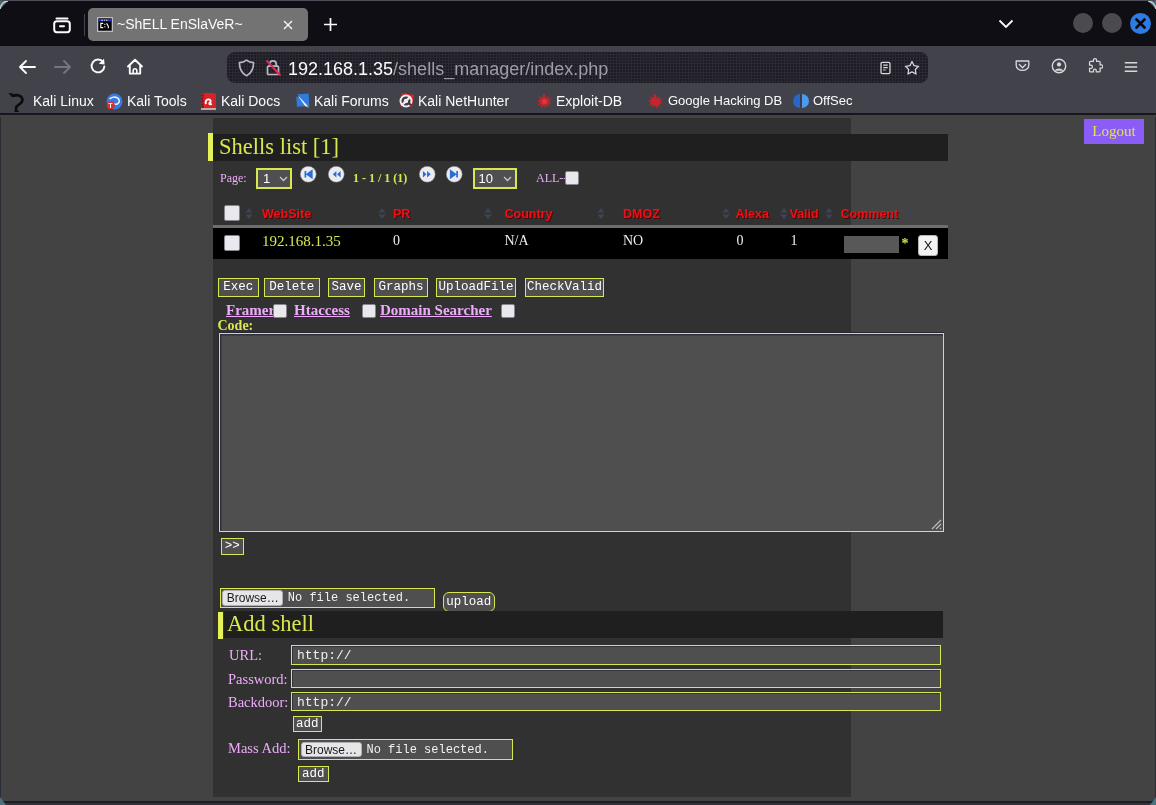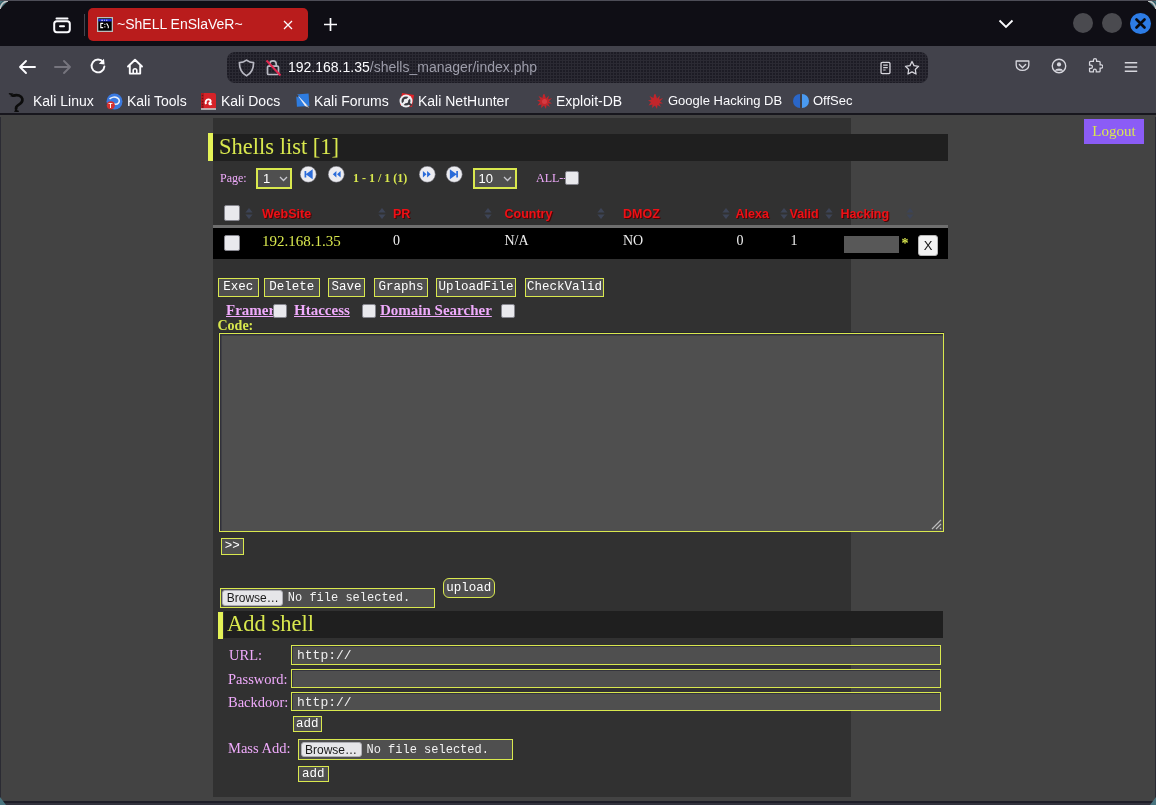--- a/index.html
+++ b/index.html
@@ -3,24 +3,24 @@
 <style>
 html,body{margin:0;padding:0;width:1156px;height:805px;overflow:hidden;background:#434343;}
 *{box-sizing:border-box;}
 .abs{position:absolute;}
 body{font-family:"Liberation Sans",sans-serif;}
 #win{position:absolute;left:0;top:0;width:1156px;height:805px;}
 #tabbar{position:absolute;left:0;top:0;width:1156px;height:46px;background:#0f0e15;border-top:1px solid #4d4d57;}
 #navbar{position:absolute;left:0;top:46px;width:1156px;height:42px;background:#42424b;}
 #bookbar{position:absolute;left:0;top:88px;width:1156px;height:27px;background:#42424b;border-bottom:2px solid #17161d;}
 #page{position:absolute;left:0;top:117px;width:1156px;height:688px;background:#434343;}
-.tab{position:absolute;left:88px;top:7px;width:220px;height:33px;background:#b91c1c;border-radius:5px;}
+.tab{position:absolute;left:88px;top:7px;width:220px;height:33px;background:#737373;border-radius:5px;}
 .tabtxt{position:absolute;left:29px;top:8px;color:#fbfbfe;font-size:14px;white-space:nowrap;}
 #urlbar{position:absolute;left:227px;top:6px;width:701px;height:31px;background:#2b2a33;border-radius:8px;background-image:radial-gradient(circle at 1px 1px,#1d1c25 26%,rgba(0,0,0,0) 30%);background-size:3px 3px;}
-.urltxt{position:absolute;left:61px;top:7px;font-size:14px;color:#fbfbfe;white-space:nowrap;}
+.urltxt{position:absolute;left:61px;top:7px;font-size:18px;color:#fbfbfe;white-space:nowrap;}
 .urltxt span{color:#9d9daa;}
 #content{position:absolute;left:213px;top:1px;width:638px;height:679px;background:#313131;}
 .bktxt{position:absolute;top:0;height:27px;line-height:26px;font-size:14px;color:#fbfbfe;white-space:nowrap;}
 .serif{font-family:"Liberation Serif",serif;}
 .mono{font-family:"Liberation Mono",monospace;}
 .ytxt{color:#d9e84e !important;}
 .bar{position:absolute;background:#1f1f1f;}
 .ybar{position:absolute;background:#e4f257;}
 .btn{position:absolute;border:1px solid #d9e84e;background:#4f4f4f;color:#fff;font-family:"Liberation Mono",monospace;font-size:12.5px;text-align:center;line-height:17px;}
 .chk{position:absolute;width:14px;height:14px;background:#e9e9ed;border:1px solid #86868e;border-radius:2px;}
@@ -247,21 +247,21 @@
           <use href="#icsort"></use>
         </svg>
       <div class="hdr" style="left:522.5px;top:89px;">Alexa</div>
       <svg class="abs srt" style="left:567px;top:90px">
           <use href="#icsort"></use>
         </svg>
       <div class="hdr" style="left:576.5px;top:89px;">Valid</div>
       <svg class="abs srt" style="left:611.5px;top:90px">
           <use href="#icsort"></use>
         </svg>
-      <div class="hdr" style="left:627.5px;top:89px;">Hacking</div>
+      <div class="hdr" style="left:627.5px;top:89px;">Comment</div>
       <svg class="abs srt" style="left:692.5px;top:90px">
           <use href="#icsort"></use>
         </svg>
       <div class="abs" style="left:0;top:107px;width:735px;height:3px;background:#6e6e6e;"></div>
       <div class="abs" style="left:0;top:110px;width:735px;height:31px;background:#000;">
         <div class="chk" style="left:11px;top:7px;width:16px;height:16px;"></div>
         <div class="cell ytxt" style="left:49px;top:5px;font-size:15px;">192.168.1.35</div>
         <div class="cell" style="left:180px;top:5px;">0</div>
         <div class="cell" style="left:291.5px;top:5px;">N/A</div>
         <div class="cell" style="left:410px;top:5px;">NO</div>
@@ -290,21 +290,21 @@
           <svg class="abs" style="right:1px;bottom:1px" width="12" height="12">
             <path d="M11,2 L2,11 M11,6 L6,11 M11,10 L10,11" stroke="#bcbcbc" stroke-width="1.2"></path>
           </svg>
         </div>
       <div class="btn" style="left:7.5px;top:420px;width:23.5px;height:17px;line-height:15px;">&gt;&gt;</div>
 
       <div class="abs" style="left:6.8px;top:469.5px;width:215.5px;height:20.5px;border:1px solid #d9e84e;background:#4f4f4f;">
         <div class="browse" style="left:1.5px;top:1.5px;width:61px;height:15.5px;">Browse…</div>
         <div class="abs mono" style="left:67px;top:2px;font-size:12px;color:#f2f2f2;">No file selected.</div>
       </div>
-      <div class="btn" style="left:230px;top:460px;width:51.5px;height:20px;line-height:18px;border-radius:6px;">upload</div>
+      <div class="btn" style="left:230px;top:474px;width:51.5px;height:20px;line-height:18px;border-radius:6px;">upload</div>
 
       <div class="ybar" style="left:5px;top:494px;width:5px;height:26.5px;"></div>
       <div class="bar" style="left:10.6px;top:492.6px;width:719.4px;height:27.3px;">
           <span class="serif ytxt" style="position:absolute;left:3.5px;top:0;line-height:26px;font-size:22.5px;">Add shell</span>
         </div>
       <div class="lbl" style="left:16px;top:529px;">URL:</div>
       <div class="inp" style="left:78px;top:527.4px;width:650px;height:19.2px;">
           <span style="position:absolute;left:5px;top:2px;">http://</span>
         </div>
       <div class="lbl" style="left:15px;top:552.5px;">Password:</div>

